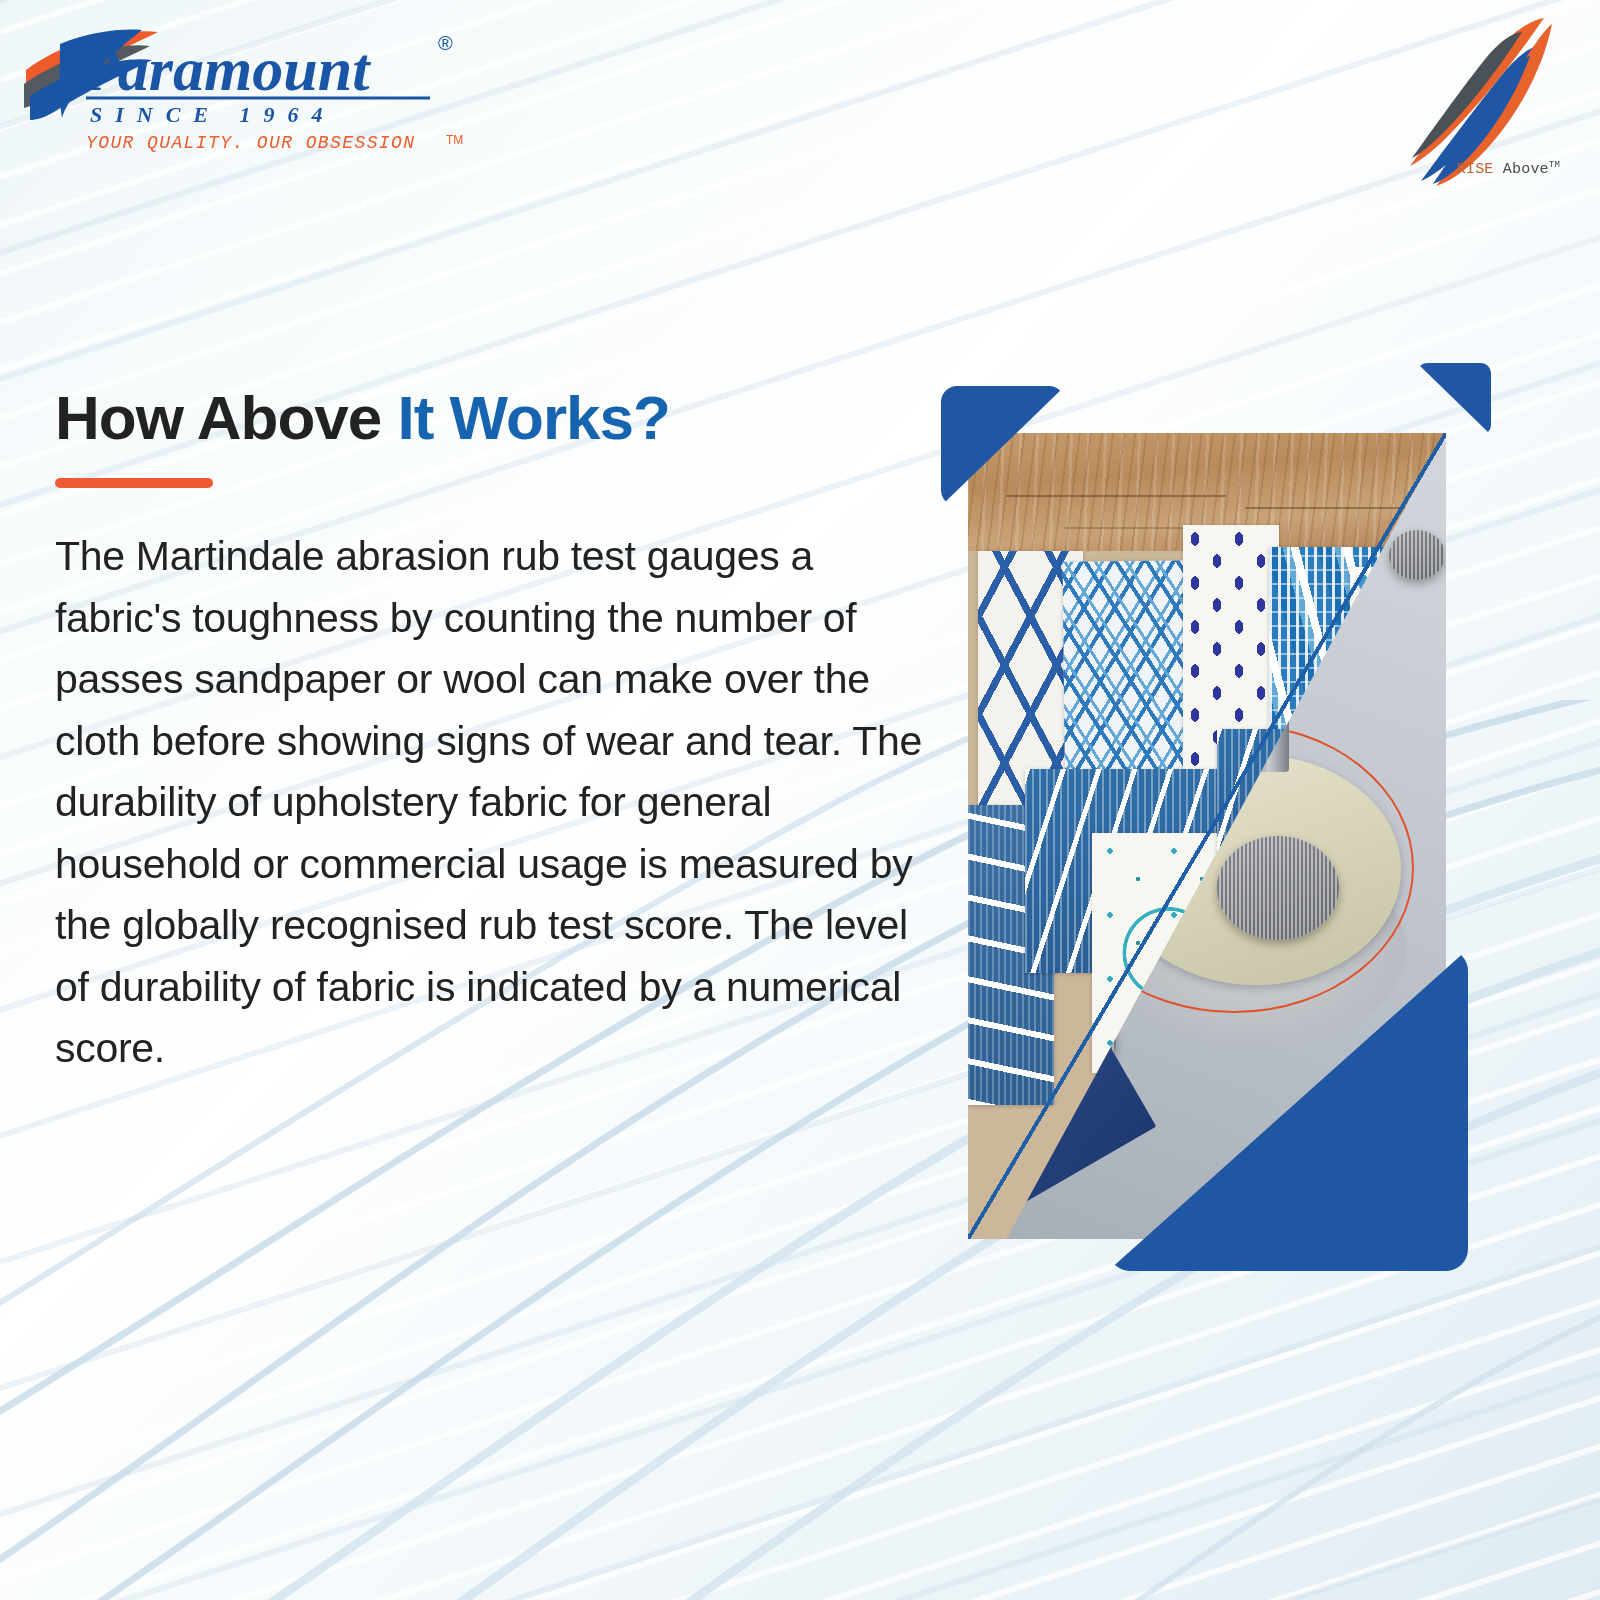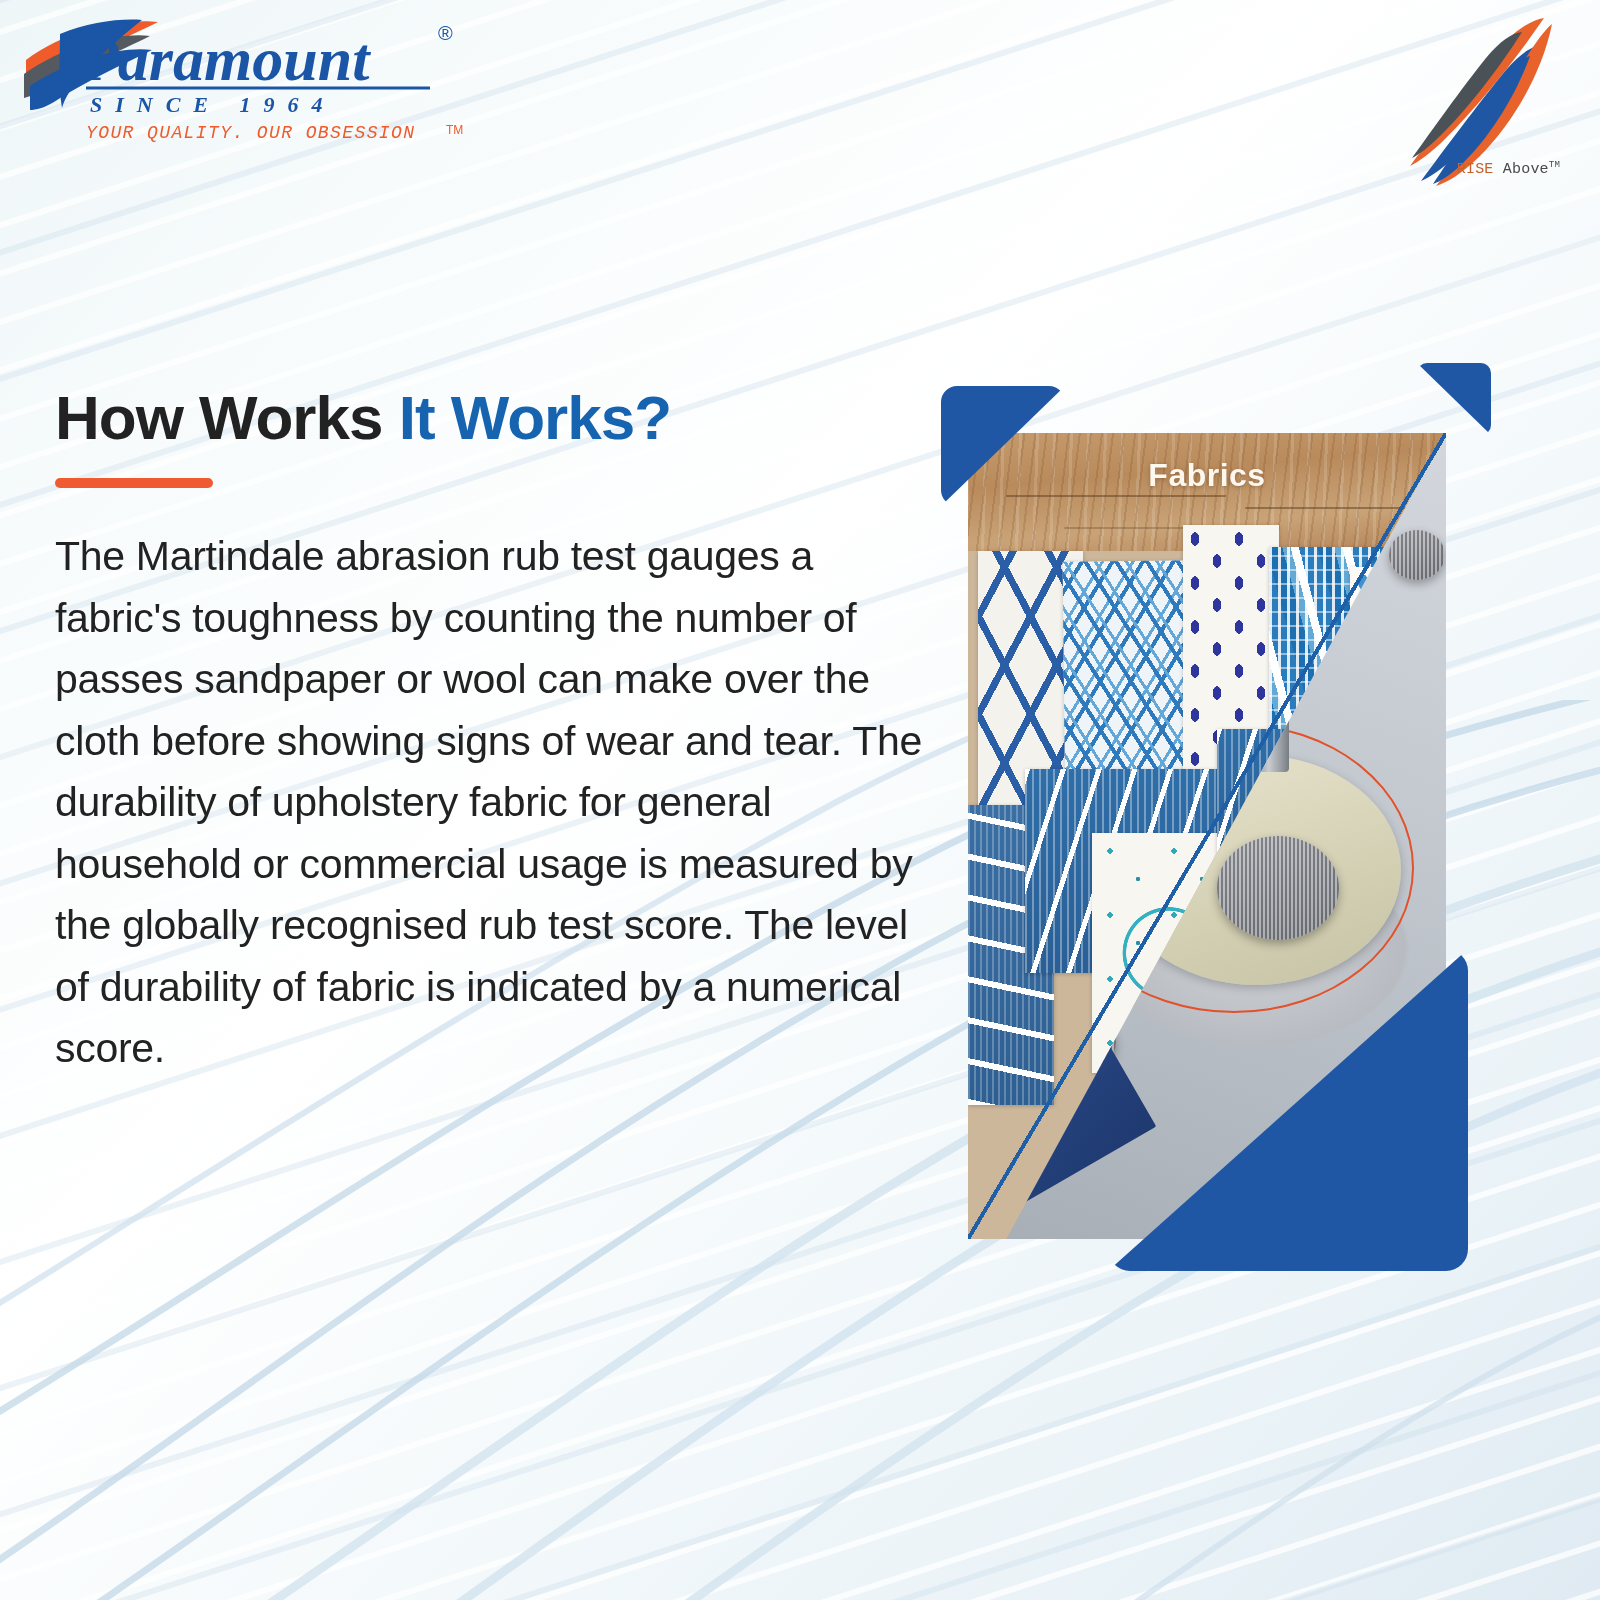--- a/index.html
+++ b/index.html
@@ -40,21 +40,21 @@
         rgba(199,219,233,0.45) 41px,
         rgba(199,219,233,0.45) 46px,
         rgba(205,223,235,0) 47px,
         rgba(205,223,235,0) 120px);
     opacity:.75;
   }
   
   .bg-curves{ position:absolute; left:0; bottom:0; width:1600px; height:900px; }
 
   
-  .logo-left{ position:absolute; left:18px; top:14px; width:470px; height:132px; }
+  .logo-left{ position:absolute; left:18px; top:24px; width:470px; height:132px; }
   .logo-right{ position:absolute; right:36px; top:8px; width:170px; height:180px; }
   .rise-text{
     position:absolute; right:40px; top:160px;
     font-size:15px; letter-spacing:.2px; white-space:nowrap;font-family:Liberation Mono, monospace;
   }
   .rise-text .rise{ color:#c4622d; font-weight:400; }
   .rise-text .above{ color:#4a4a4a; font-weight:400; }
   .rise-text .tm{ font-size:9px; vertical-align:super; color:#4a4a4a; }
 
   
@@ -289,21 +289,21 @@
     <path d="M150,36 C126,78 92,120 62,148 C46,163 34,170 27,173 C50,142 84,96 112,62 C127,44 141,37 150,36 Z" fill="#1f57a4"></path>
     <path d="M158,16 C148,66 118,116 86,148 C68,166 52,175 42,178 C66,148 100,102 124,62 C138,40 150,22 158,16 Z" fill="#e8622c"></path>
     <path d="M136,48 C120,92 94,130 70,154 C56,168 45,174 39,176 C58,148 84,108 106,76 C118,58 128,50 136,48 Z" fill="#1f57a4"></path>
   </svg>
 </div>
 <div class="rise-text">
   <span class="rise">RISE</span><span class="above"> Above</span><span class="tm">TM</span>
 </div>
 
 <div class="content">
-  <h1 class="title"><span>How Works </span><span class="accent">It Works?</span></h1>
+  <h1 class="title"><span>How Above </span><span class="accent">It Works?</span></h1>
   <div class="rule"></div>
   <p class="body-text">The Martindale abrasion rub test gauges a fabric's toughness by counting the number of passes sandpaper or wool can make over the cloth before showing signs of wear and tear. The durability of upholstery fabric for general household or commercial usage is measured by the globally recognised rub test score. The level of durability of fabric is indicated by a numerical score.</p>
 </div>
 
 <div class="photo-wrap">
 
   <div class="corner-br"></div>
 
   <div class="photo">
 
@@ -338,18 +338,17 @@
       <div class="m-knob" style="left:88%; top:12%; width:56px; height:50px;"></div>
       <div class="m-panel" style="left:-4%; top:78%; width:190px; height:120px; transform:rotate(-30deg);">
         <div class="strip" style="left:14px; top:22px; width:10px; height:26px;"></div>
         <div class="strip" style="left:30px; top:22px; width:10px; height:26px;"></div>
         <div class="strip" style="left:46px; top:22px; width:10px; height:26px;"></div>
       </div>
     </div>
 
     <div class="diag-line"></div>
 
-    <div class="fabrics-label">Fabrics</div>
   </div>
 
   <div class="corner-tl"></div>
   <div class="corner-tr"></div>
 </div>
 
 </body></html>

